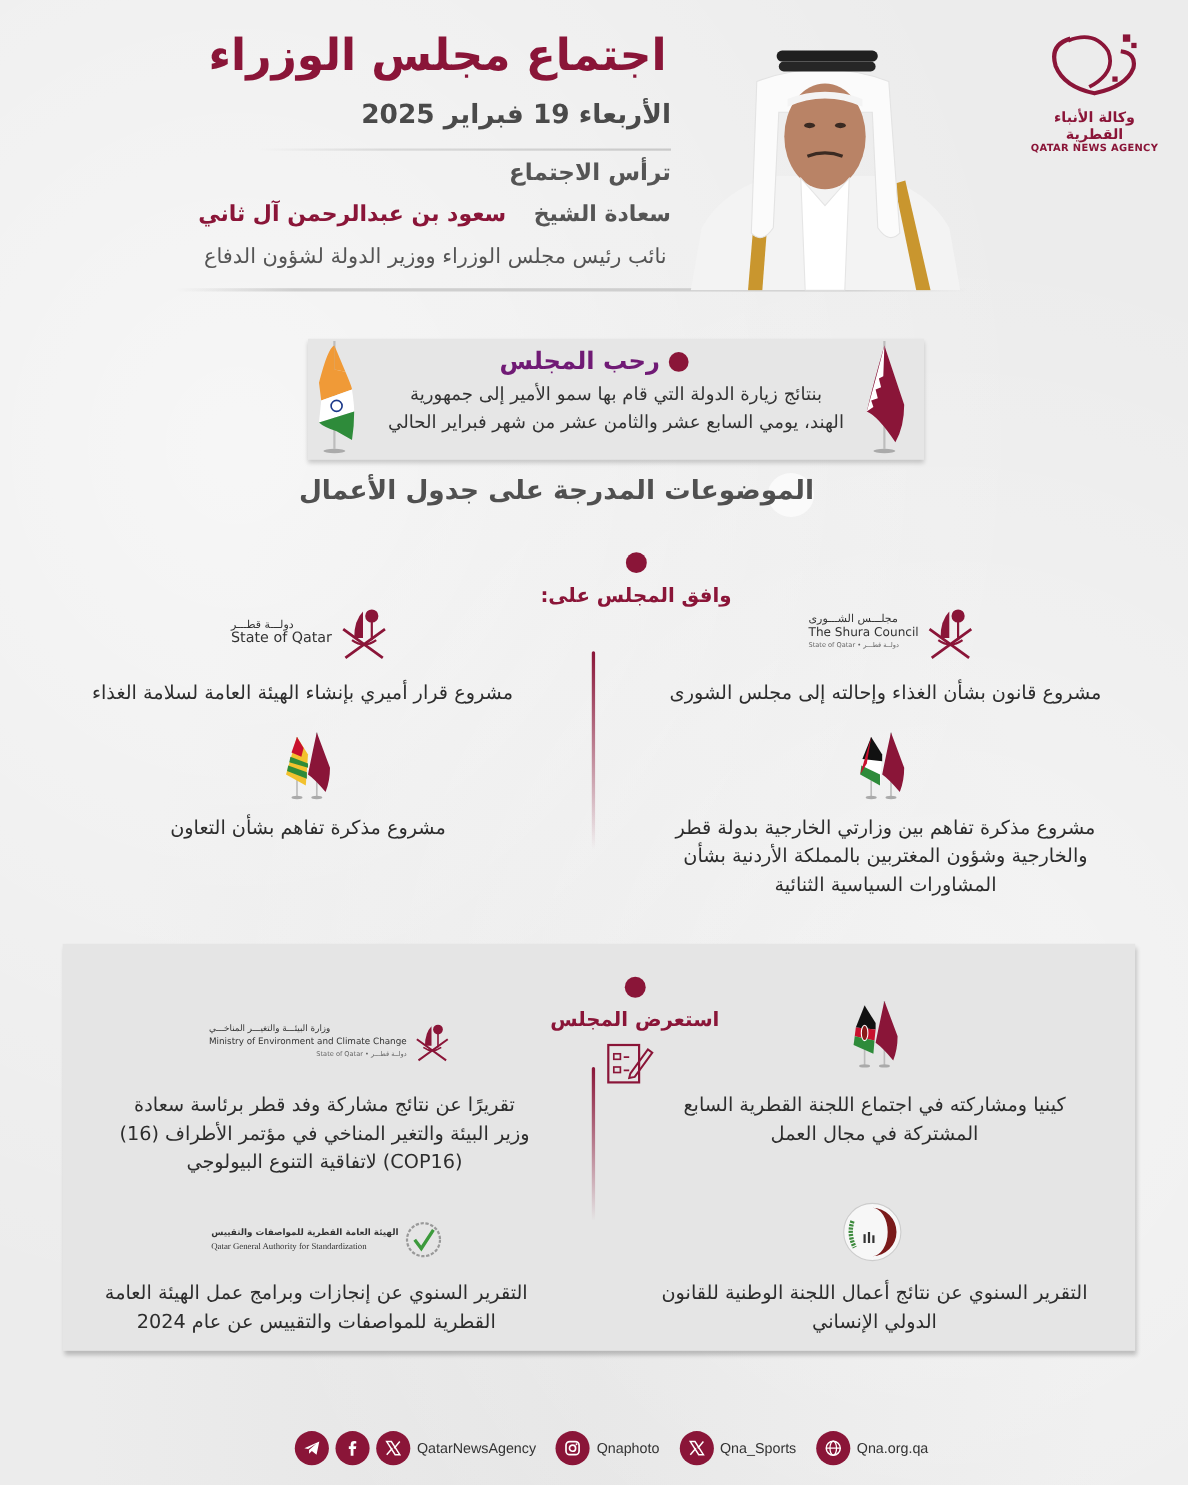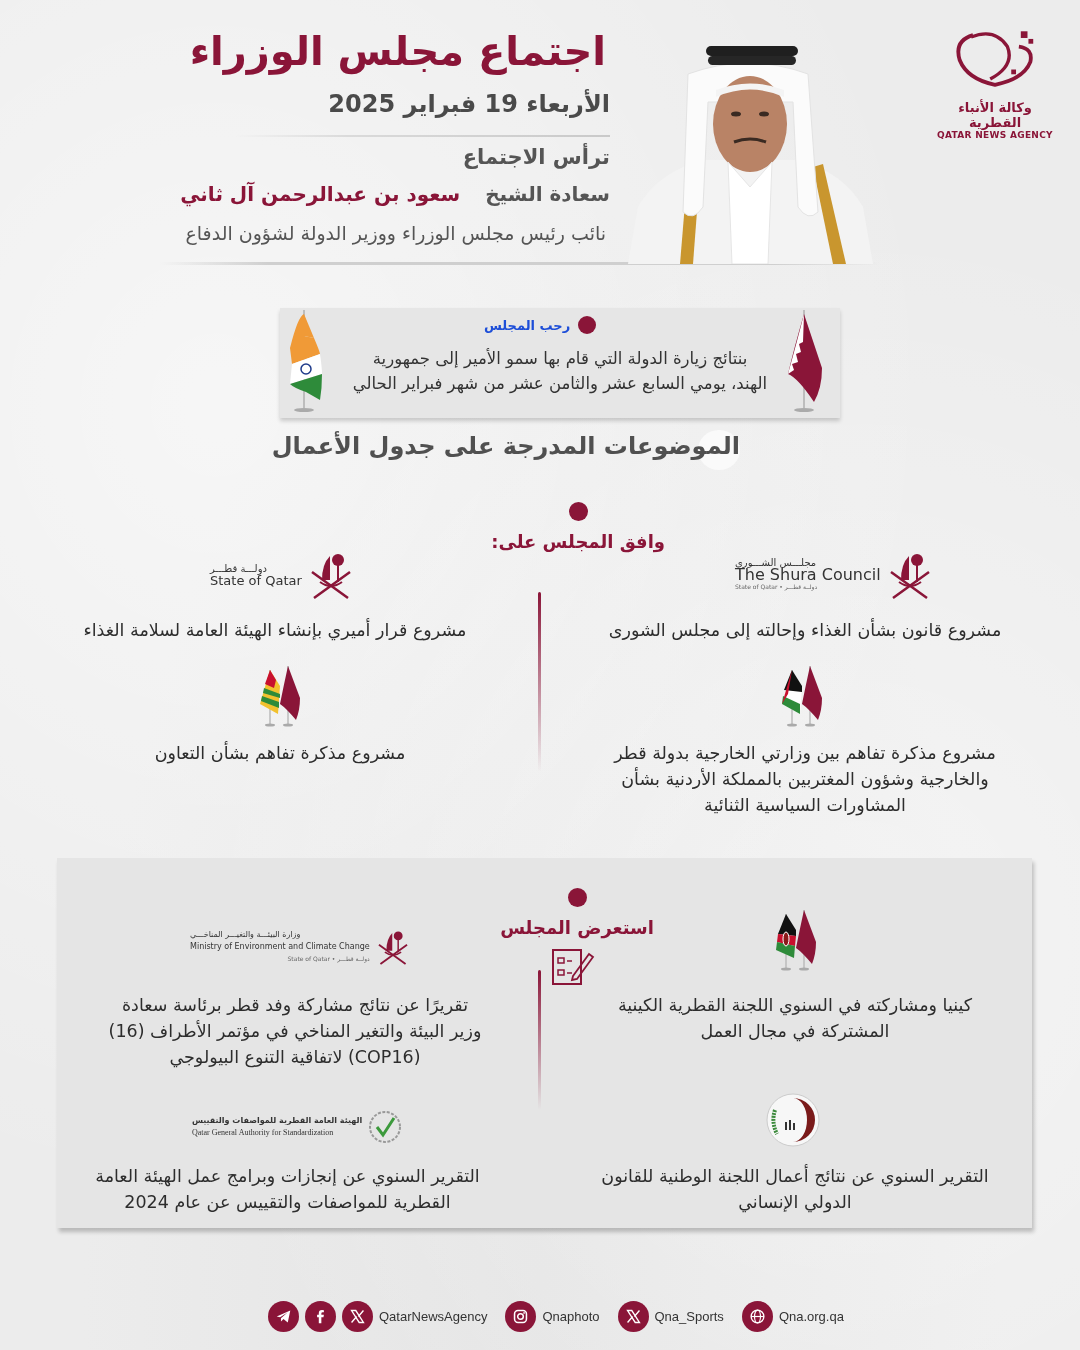--- a/index.html
+++ b/index.html
@@ -65,21 +65,21 @@
     .logo-en { font-size: 9px; font-weight: bold; color: #8a1538; direction: ltr; letter-spacing: 0.3px; }
 
     
     .welcome-box {
       left: 280px; top: 308px; width: 560px; height: 110px;
       background: #e6e6e6;
       box-shadow: 0 3px 4px rgba(0,0,0,0.18);
     }
     .welcome-heading {
       top: 316px; left: 280px; width: 560px; text-align: right;
-      font-size: 13px; font-weight: bold; color: #1d4ed8;
+      font-size: 22px; font-weight: bold; color: #701a75;
       display: flex; justify-content: center; align-items: center; gap: 8px;
       padding-right: 40px;
     }
     .bullet {
       display: inline-block; width: 18px; height: 18px; border-radius: 50%;
       background: #8a1538;
     }
     .welcome-text {
       top: 346px; left: 330px; width: 460px; text-align: center;
       font-size: 16.5px; line-height: 25px; color: #333;
@@ -220,21 +220,21 @@
 <div class="abs section-head" style="right:415px; top:502px;">
   <span class="bullet"></span>
   <span>وافق المجلس على:</span>
 </div>
 
 <div class="abs vline" style="left:538px; top:592px; height:180px;"></div>
 
 <div class="abs emblem" style="left:735px; top:550px;">
   <div class="emblem-text">
     <div class="ar">مجلـــس الشـــورى</div>
-    <div style="font-size:16px;">The Shura Council</div>
+    <div style="font-size:11px;">The Shura Council</div>
     <div class="small">State of Qatar • دولــة قطـــر</div>
   </div>
   <svg width="46" height="50" viewBox="0 0 46 50">
     <path d="M4 22 L40 48 M42 22 L6 48" stroke="#8a1538" stroke-width="2.5"></path>
     <path d="M14 30 Q14 14 22 6 L22 30 Z" fill="#8a1538"></path>
     <circle cx="30" cy="10" r="6" fill="#8a1538"></circle>
     <rect x="29" y="14" width="2" height="18" fill="#8a1538"></rect>
     <path d="M12 32 Q23 40 34 32" stroke="#8a1538" stroke-width="2" fill="none"></path>
   </svg>
 </div>
@@ -315,21 +315,21 @@
     <path d="M14 6 L24 22 L24 28 L6 26 Z" fill="#111"></path>
     <path d="M6 26 L24 28 L23 38 L5 34 Z" fill="#c8102e"></path>
     <path d="M5 34 L23 38 L22 50 L4 42 Z" fill="#2e8b3a"></path>
     <ellipse cx="14" cy="31" rx="3" ry="7" fill="#8b1a1a" stroke="#fff" stroke-width="1"></ellipse>
     <path d="M32 2 Q38 18 44 34 Q44 46 40 56 Q30 44 24 40 Q28 20 32 2 Z" fill="#8a1538"></path>
     <ellipse cx="14" cy="61" rx="5" ry="1.5" fill="#aaa"></ellipse>
     <ellipse cx="32" cy="61" rx="5" ry="1.5" fill="#aaa"></ellipse>
   </svg>
 </div>
 <div class="abs item-text" style="left:595px; top:992px; width:400px;">
-  <div>كينيا ومشاركته في السنوي اللجنة القطرية الكينية</div>
+  <div>كينيا ومشاركته في اجتماع اللجنة القطرية السابع</div>
   <div>المشتركة في مجال العمل</div>
 </div>
 
 <div class="abs emblem" style="left:190px; top:928px;">
   <div class="emblem-text">
     <div class="ar" style="font-size:8px;">وزارة البيئـــة والتغيـــر المناخـــي</div>
     <div style="font-size:8px;">Ministry of Environment and Climate Change</div>
     <div class="small" style="text-align:right;">State of Qatar • دولــة قطـــر</div>
   </div>
   <svg width="34" height="38" viewBox="0 0 46 50">

